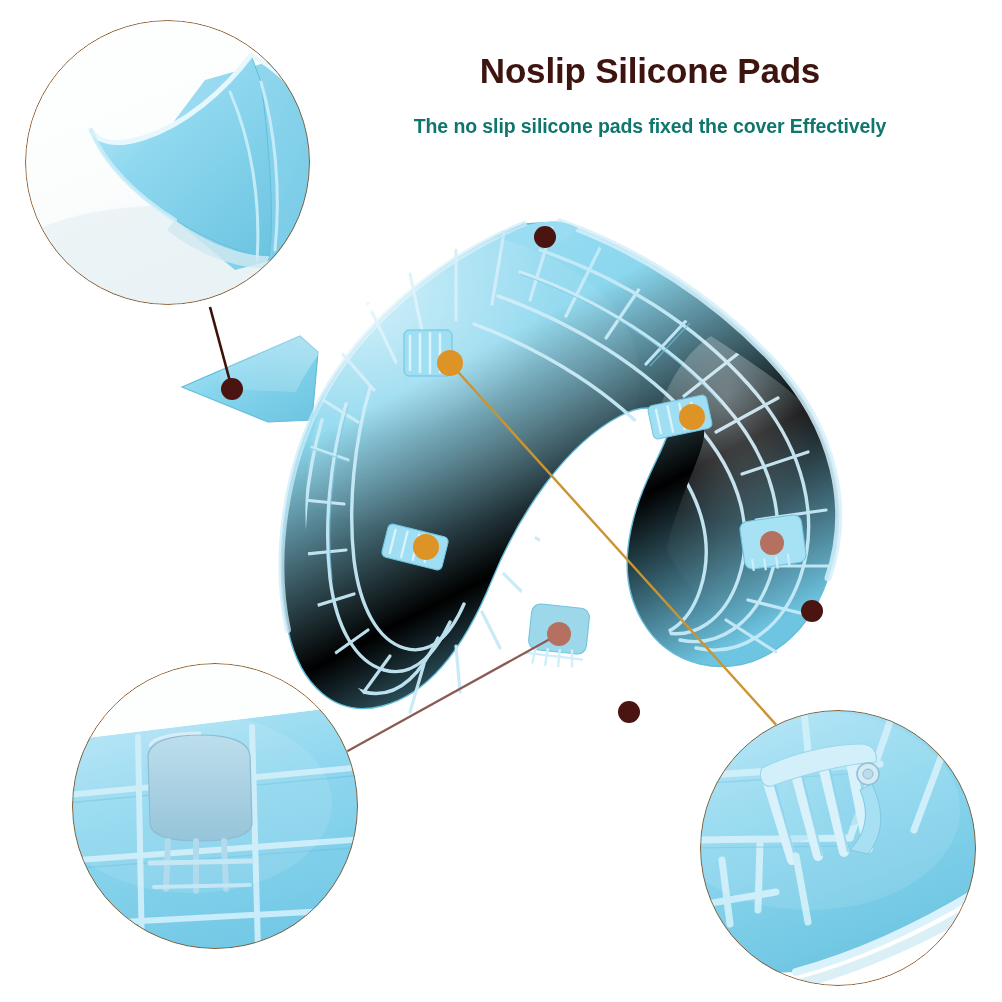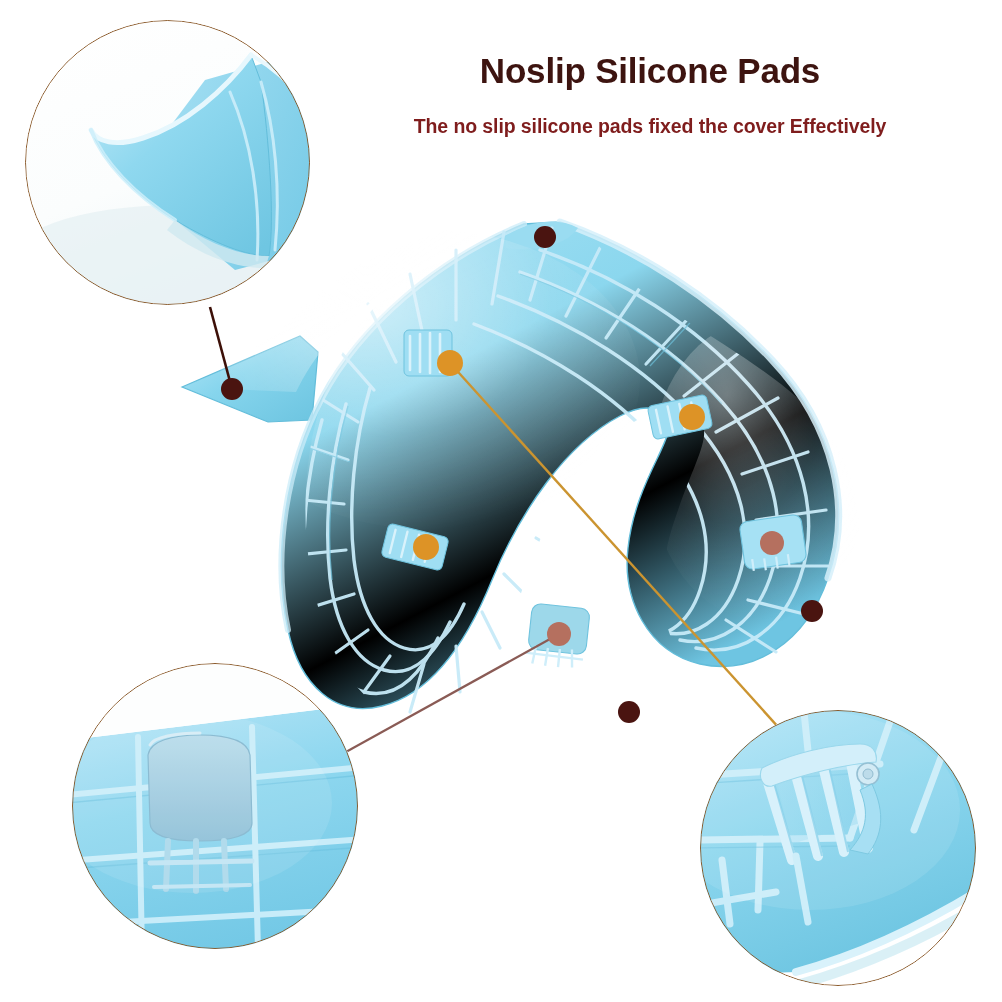--- a/index.html
+++ b/index.html
@@ -285,21 +285,21 @@
               C 528,570 502,634 470,672
               C 440,708 404,716 374,700
               C 408,700 436,680 456,640
               C 486,578 520,512 560,470
               C 584,444 612,428 636,420 Z" fill="#ffffff" opacity="0"></path>
       </g>
     </svg>
 
     <div class="heading-block">
       <h1 class="title" style="color: rgb(61, 20, 16);">Noslip Silicone Pads</h1>
-      <p class="subtitle" style="color: #7f1d1d;">The no slip silicone pads fixed the cover Effectively</p>
+      <p class="subtitle" style="color: #0f766e;">The no slip silicone pads fixed the cover Effectively</p>
     </div>
 
     <svg class="vec" width="1002" height="1002" viewBox="0 0 1002 1002" aria-hidden="true">
       <line x1="232" y1="389" x2="210" y2="307" stroke="#3d1008" stroke-width="2.6"></line>
       <line x1="450" y1="363" x2="880" y2="840" stroke="#cb9430" stroke-width="2.4"></line>
       <line x1="559" y1="634" x2="205" y2="830" stroke="#8a5b55" stroke-width="2.2"></line>
     </svg>
 
     <div class="dot" style="left:545px; top:237px; width:22px; height:22px; background:#4a1410;"></div>
     <div class="dot" style="left:232px; top:389px; width:22px; height:22px; background:#4a1410;"></div>

